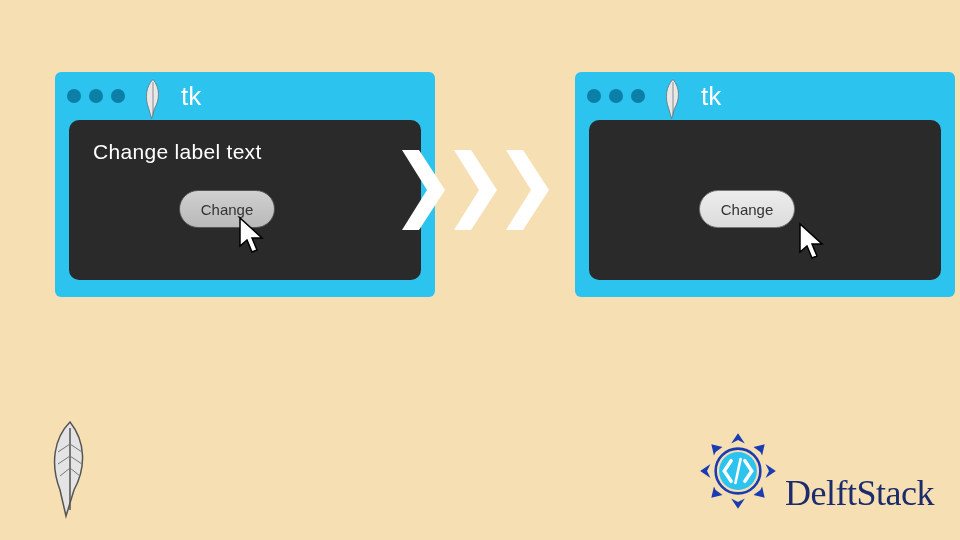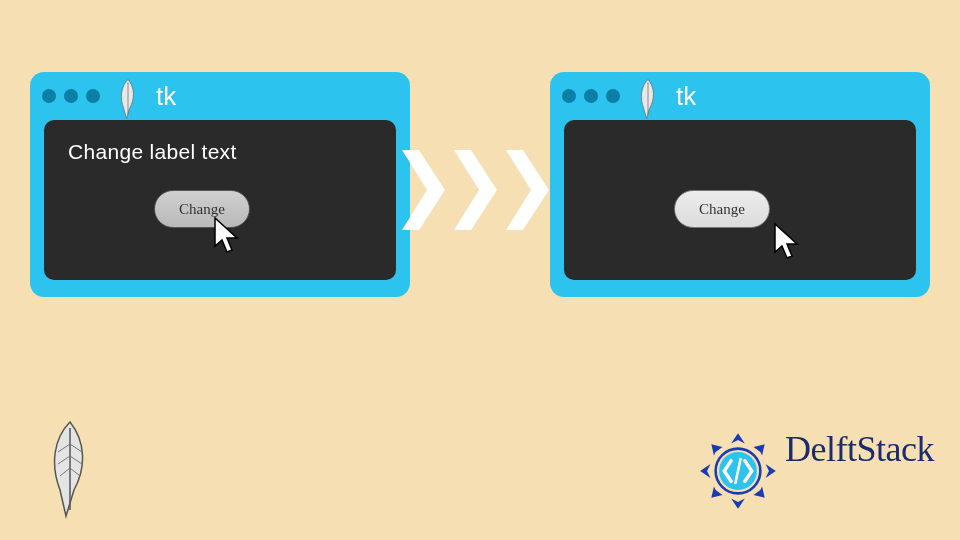--- a/index.html
+++ b/index.html
@@ -7,22 +7,23 @@
     width: 960px;
     height: 540px;
     background: #f6dfb3;
     position: relative;
     font-family: "Segoe UI", Arial, sans-serif;
     overflow: hidden;
   }
   .window {
     position: absolute;
     background: #2cc3ef;
-    border-radius: 14px;
+    border-radius: 6px;
     padding: 0;
+    margin-left: 25px;
   }
   .w-left { left: 30px; top: 72px; width: 380px; height: 225px; }
   .w-right { left: 550px; top: 72px; width: 380px; height: 225px; }
   .titlebar {
     height: 48px;
     display: flex;
     align-items: center;
     padding-left: 12px;
     gap: 8px;
   }
@@ -66,21 +67,21 @@
     top: 70px;
     width: 96px;
     height: 38px;
     border-radius: 19px;
     background: linear-gradient(#d0d0d0,#b9b9b9);
     border: 1px solid #555;
     display: flex;
     align-items: center;
     justify-content: center;
     color: #333;
-    font-family: Liberation Serif, serif;
+    font-family: Liberation Sans, sans-serif;
     font-size: 15px;
     cursor: pointer;
   }
   .btn.light {
     background: linear-gradient(#ececec,#dcdcdc);
     border: 1px solid #777;
   }
   .cursor {
     position: absolute;
     width: 34px; height: 44px;
@@ -105,21 +106,21 @@
     left: 40px;
     top: 420px;
     width: 60px;
     height: 90px;
   }
   .brand {
     position: absolute;
     right: 26px;
     bottom: 26px;
     display: flex;
-    align-items: flex-start;
+    align-items: flex-end;
     gap: 4px;
   }
   .brand-text {
     font-size: 36px;
     font-weight: 400;
     color: #1b2b6b;
     font-family: Georgia, "Times New Roman", serif;
     letter-spacing: -0.5px;
   }
   .brand-logo { width: 86px; height: 86px; }

